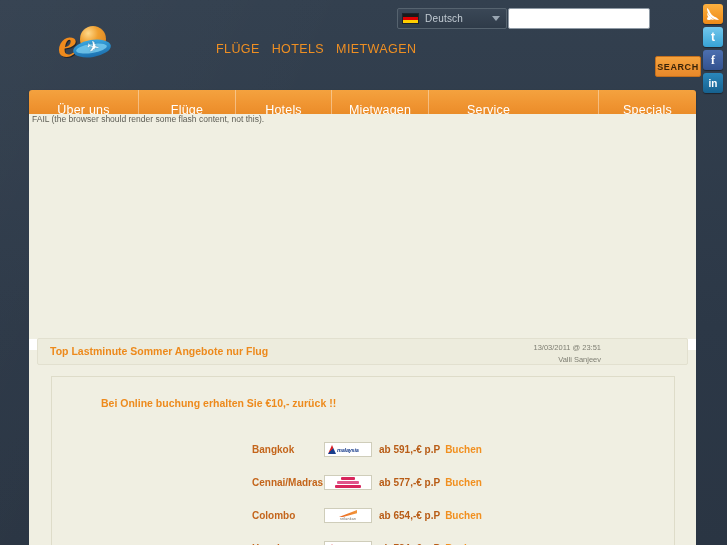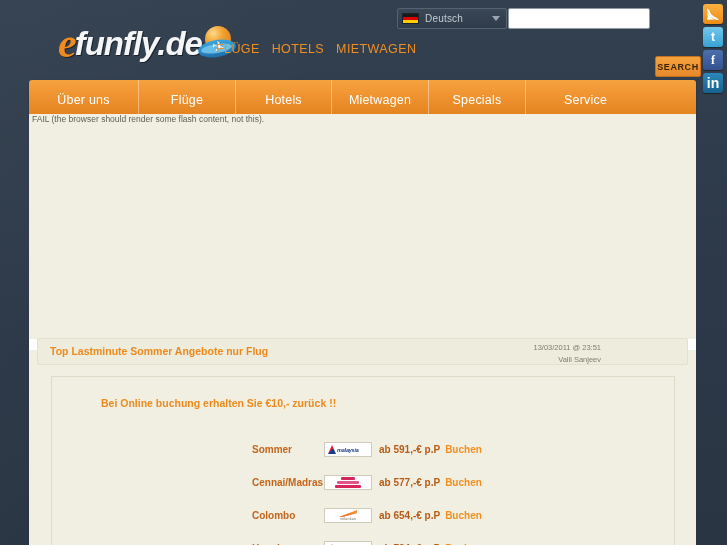--- a/index.html
+++ b/index.html
@@ -138,21 +138,21 @@
   .toplinks a {
     color: #ef8f22;
     font-size: 12.5px;
     font-weight: normal;
     letter-spacing: .4px;
     text-decoration: none;
   }
 
   
   .nav {
-    position: absolute; left: 29px; top: 80px;
+    position: absolute; left: 29px; top: 90px;
     width: 667px; height: 40px;
     display: flex;
     border-radius: 3px 3px 0 0;
     overflow: hidden;
     background: linear-gradient(180deg, #f4a23f 0%, #ef9330 40%, #e07f1b 100%);
     box-shadow: 0 1px 2px rgba(0,0,0,.35);
   }
   .nav-item {
     display: flex; align-items: center; justify-content: center;
     color: #ffffff;
@@ -314,21 +314,21 @@
     border-radius: 3px;
     display: flex; align-items: center; justify-content: center;
     cursor: pointer;
     font-size: 12px; font-weight: bold;
     color: #ffffff;
     box-shadow: 0 1px 1px rgba(0,0,0,.4);
   }
   .ico-rss { background: linear-gradient(180deg, #fbb040 0%, #ef8a16 100%); }
   .ico-tw  { background: linear-gradient(180deg, #73c7ec 0%, #37a3d6 100%); }
   .ico-fb  { background: linear-gradient(180deg, #4c6fb0 0%, #33528f 100%); font-family: "Liberation Serif", serif; }
-  .ico-li  { background: linear-gradient(180deg, #2a87bb 0%, #16618f 100%); font-size: 14px; }
+  .ico-li  { background: linear-gradient(180deg, #2a87bb 0%, #16618f 100%); font-size: 10px; }
   .rss-glyph { position: relative; width: 12px; height: 12px; }
   .rss-glyph .dot {
     position: absolute; left: 0; bottom: 0;
     width: 3.5px; height: 3.5px; border-radius: 50%; background: #fff;
   }
   .rss-glyph .arc1, .rss-glyph .arc2 {
     position: absolute; left: 0; bottom: 0;
     border: 2px solid #fff;
     border-right-color: transparent;
     border-top-color: transparent;
@@ -348,42 +348,41 @@
     <span class="caret"></span>
   </div>
 
   <input class="search-input" type="text" value="" placeholder="" style="">
 
   <button class="search-btn">SEARCH</button>
 </div>
 
 <div class="logo">
   <span class="logo-e">e</span>
-  <span class="logo-text">funfly.de</span>
   <span class="globe">
     <span class="ball"></span>
     <span class="swoosh"></span>
     <span class="swoosh2"></span>
     <span class="plane">✈</span>
   </span>
 </div>
 
 <div class="toplinks">
   <a href="#">FLÜGE</a>
   <a href="#">HOTELS</a>
   <a href="#">MIETWAGEN</a>
 </div>
 
 <div class="nav">
   <div class="nav-item nav-i0">Über uns</div>
   <div class="nav-item nav-i1">Flüge</div>
   <div class="nav-item nav-i2">Hotels</div>
   <div class="nav-item nav-i3">Mietwagen</div>
+  <div class="nav-item nav-i5">Service</div>
   <div class="nav-item nav-i4">Specials</div>
-  <div class="nav-item nav-i5">Service</div>
 </div>
 
 <div class="content">
 
   <div class="flash-fail">
     <div class="msg">FAIL (the browser should render some flash content, not this).</div>
   </div>
 
   <div class="white-gap"></div>
 
@@ -394,21 +393,21 @@
       <div>Valli Sanjeev</div>
     </div>
   </div>
 
   <div class="article-body">
     <div class="promo">Bei Online buchung erhalten Sie €10,- zurück !!</div>
 
     <div class="offers">
 
       <div class="offer-row">
-        <span class="offer-city">Sommer</span>
+        <span class="offer-city">Bangkok</span>
         <span class="offer-logo">
           <span class="logo-mh">
               <span class="mark"></span>
               <span class="word">malaysia</span>
             </span>
         </span>
         <span class="offer-price">ab 591,-€ p.P</span>
         <a class="offer-book" href="#">Buchen</a>
       </div>
 

